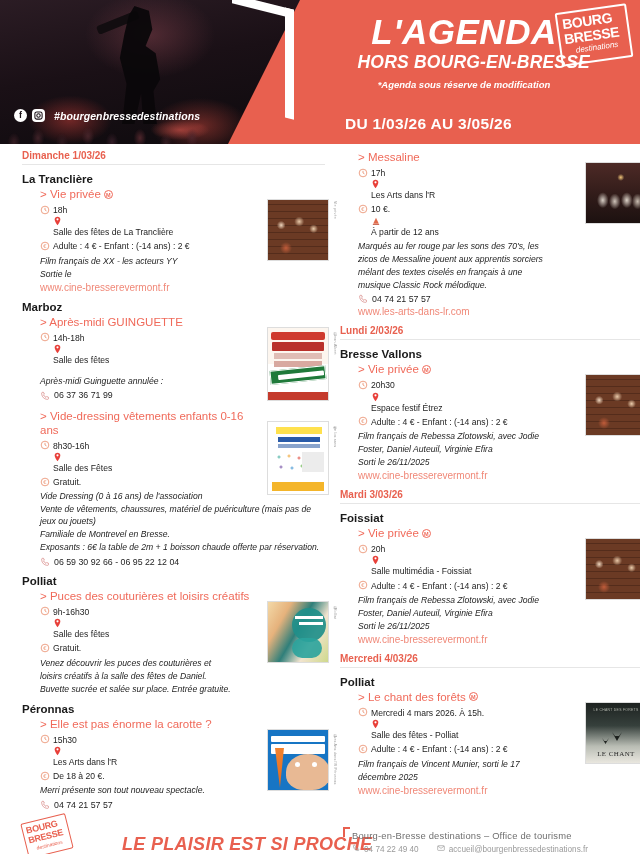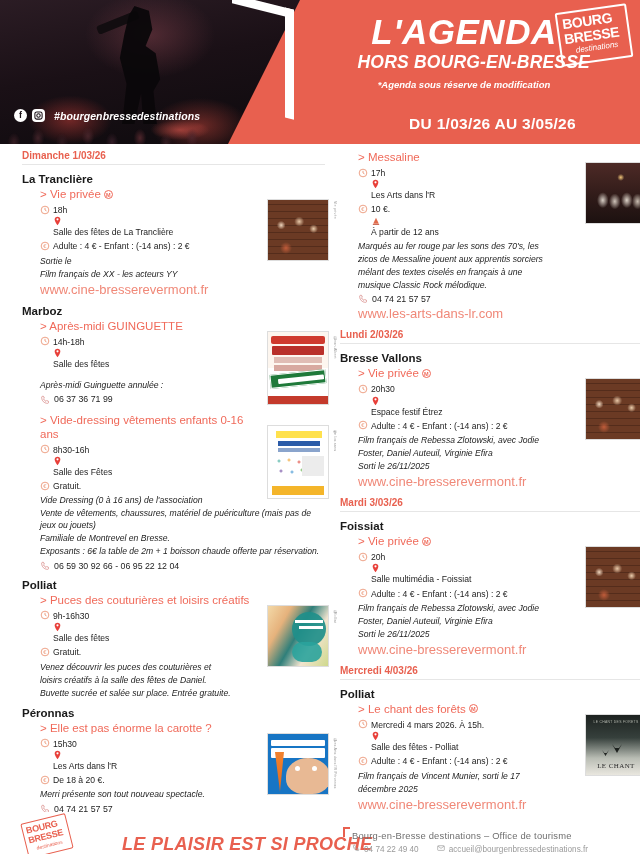--- a/index.html
+++ b/index.html
@@ -88,21 +88,21 @@
   .header-logo {
     position: absolute; right: 10px; top: 8px; width: 72px; height: 54px;
     transform: rotate(-8deg);
   }
   .hl-box { position: absolute; inset: 0; border: 2px solid #fff; border-radius: 2px; }
   .hl-l1 { position: absolute; left: 6px; top: 4px; color: #fff; font-size: 14px; font-weight: 700; letter-spacing: -.4px; }
   .hl-l2 { position: absolute; left: 6px; top: 19px; color: #fff; font-size: 14px; font-weight: 700; letter-spacing: -.4px; }
   .hl-l3 { position: absolute; left: 16px; top: 35px; color: #fff; font-size: 8px; font-style: italic; }
   .date-banner {
     position: absolute; left: 300px; top: 104px; width: 340px; height: 40px;
-    background: #e8604f; display: flex; align-items: center; justify-content: center;
+    background: #e8604f; display: flex; align-items: center;
   }
   .date-banner span {
     color: #fff; font-size: 15.5px; font-weight: 700; letter-spacing: .3px;
     margin-left: 45px;
   }
 
   
   .columns { position: absolute; left: 0; top: 150px; width: 640px; height: 660px; }
   .col { position: absolute; top: 0; width: 303px; }
   .col-left { left: 22px; }
@@ -131,21 +131,21 @@
   .row { display: flex; align-items: flex-start; gap: 3px; margin: 2px 0; font-size: 8.6px; color: #1d1d1d; line-height: 1.42; }
   .row .txt { flex: 1; padding-right: 66px; }
   .ico { flex: 0 0 auto; width: 10px; height: 10px; margin-top: .5px; }
   .ico svg { display: block; }
   .desc {
     font-size: 8.6px; color: #1d1d1d; font-style: italic; line-height: 1.4;
     margin: 1px 0; padding-right: 66px;
   }
   .desc.wide { padding-right: 2px; }
   .phone { display: flex; align-items: center; gap: 4px; font-size: 8.8px; color: #1d1d1d; margin-top: 3px; }
-  .weblink { font-size: 13px; color: #f08878; margin-top: 2px; }
+  .weblink { font-size: 10px; color: #f08878; margin-top: 2px; }
 
   .ev-thumb {
     position: absolute; right: -4px; top: 12px; width: 62px; height: 62px;
     border: 1px solid #ddd; overflow: hidden;
   }
   .ev-thumb.tall { height: 74px; }
   .ev-credit {
     position: absolute; right: -12px; top: 14px;
     font-size: 3.6px; color: #999; writing-mode: vertical-rl;
     letter-spacing: .2px; white-space: nowrap;
@@ -314,22 +314,22 @@
           </div>
           <div class="row">
             <span class="ico">
               <svg width="10" height="10" viewBox="0 0 12 12">
                 <circle cx="6" cy="6" r="4.6" fill="none" stroke="#e8845f" stroke-width=".9"></circle>
                 <text x="6" y="8.4" font-size="6.2" fill="#e8845f" text-anchor="middle" font-family="DejaVu Sans, sans-serif">€</text>
               </svg>
             </span>
             <span class="txt">Adulte : 4 € - Enfant : (-14 ans) : 2 €</span>
           </div>
+          <div class="desc">Film français de XX - les acteurs YY</div>
           <div class="desc">Sortie le</div>
-          <div class="desc">Film français de XX - les acteurs YY</div>
           <div class="weblink">www.cine-bresserevermont.fr</div>
         </div>
         <div class="town">Marboz</div>
         <div class="event">
           <div class="ev-thumb tall">
             <div class="th-guing">
               <div class="band1"></div>
               <div class="t1"></div>
               <div class="t2"></div>
               <div class="t3"></div>

